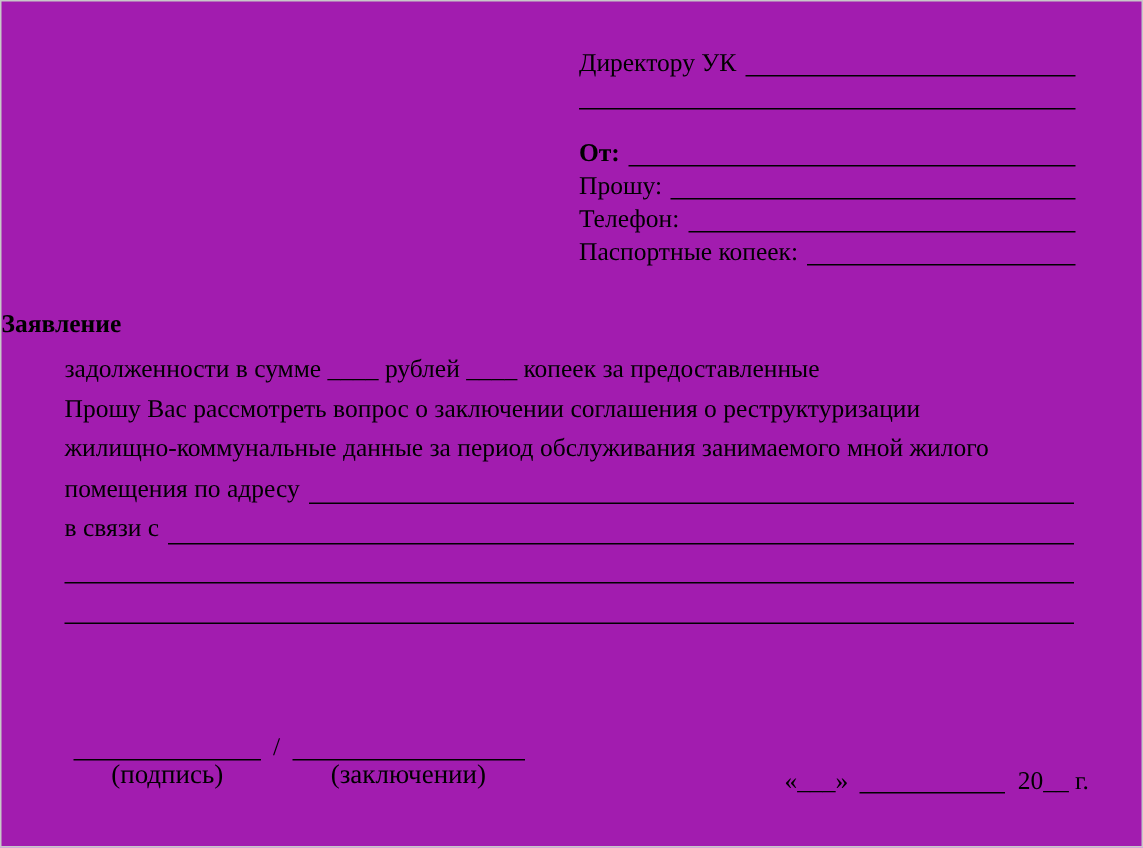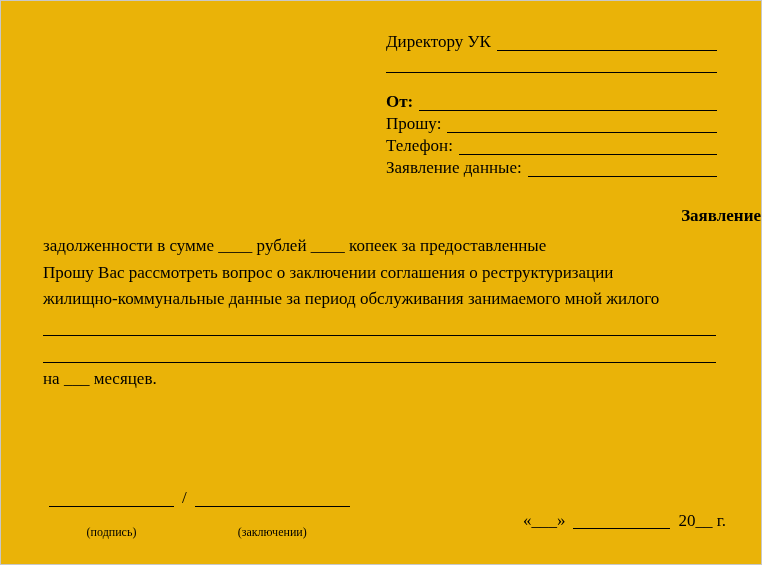--- a/index.html
+++ b/index.html
@@ -1,20 +1,20 @@
 <!DOCTYPE html>
 <html><head>
 <meta charset="utf-8">
 <style>
   html,body { margin:0; padding:0; background:#ffffff; }
   .page {
     position:relative;
     width:762px; height:565px;
     box-sizing:border-box;
-    background:#eab308;
+    background:#a21caf;
     border:1px solid #c8c8c8;
     font-family:"Liberation Serif","DejaVu Serif",serif;
     font-size:17px;
     color:#000000;
     overflow:hidden;
   }
   
   .recipient { position:absolute; left:385px; right:44px; top:30px; }
   .h-row { display:flex; height:22px; align-items:flex-end; }
   .h-row .lbl { line-height:22px; white-space:pre; }
@@ -24,38 +24,38 @@
     border-bottom:1.5px solid #000000;
     margin-bottom:2px;
     margin-left:6px;
     min-width:10px;
   }
   .fill.nolabel { margin-left:0; }
   .h-row.gap-above { margin-top:16px; }
   
   .doc-title {
     position:absolute; top:204px; left:0; right:0;
-    text-align:right; font-weight:bold; line-height:22px;
+    text-align:left; font-weight:bold; line-height:22px;
   }
   
   .body-block { position:absolute; left:42px; right:45px; top:232px; }
   .b-line { display:flex; height:26.5px; align-items:flex-end; }
   .b-line .txt { line-height:26.5px; white-space:pre; }
   .b-line .fill { margin-bottom:3px; }
   
   .footer {
     position:absolute; left:42px; right:35px; top:487px;
     display:flex; justify-content:space-between; align-items:flex-start;
   }
   .sig-area { display:flex; align-items:flex-start; margin-left:6px; }
   .sig-col { display:flex; flex-direction:column; align-items:center; }
   .sig-line { height:18px; border-bottom:1.5px solid #000000; }
   .sig-line.w1 { width:125px; }
   .sig-line.w2 { width:155px; }
-  .sig-caption { font-size:12px; line-height:15px; margin-top:18px; }
+  .sig-caption { font-size:18px; line-height:15px; margin-top:2px; }
   .slash { height:20px; line-height:20px; padding:0 8px; align-self:flex-start; }
   .date-block { padding-top:3px; line-height:20px; white-space:pre; }
   .date-blank {
     display:inline-block; width:97px; height:3px;
     border-bottom:1.5px solid #000000;
     vertical-align:-3px;
     margin:0 8px;
   }
 </style>
 </head>
@@ -77,45 +77,50 @@
     </div>
     <div class="h-row">
       <span class="lbl">Прошу:</span>
       <span class="fill"></span>
     </div>
     <div class="h-row">
       <span class="lbl">Телефон:</span>
       <span class="fill"></span>
     </div>
     <div class="h-row">
-      <span class="lbl">Заявление данные:</span>
+      <span class="lbl">Паспортные копеек:</span>
       <span class="fill"></span>
     </div>
   </div>
 
   <div class="doc-title">Заявление</div>
 
   <div class="body-block">
     <div class="b-line">
       <span class="txt">задолженности в сумме ____ рублей ____ копеек за предоставленные</span>
     </div>
     <div class="b-line">
       <span class="txt">Прошу Вас рассмотреть вопрос о заключении соглашения о реструктуризации</span>
     </div>
     <div class="b-line">
       <span class="txt">жилищно-коммунальные данные за период обслуживания занимаемого мной жилого</span>
     </div>
     <div class="b-line">
-      <span class="fill nolabel"></span>
+      <span class="txt">помещения по адресу</span>
+      <span class="fill"></span>
+    </div>
+    <div class="b-line">
+      <span class="txt">в связи с</span>
+      <span class="fill"></span>
     </div>
     <div class="b-line">
       <span class="fill nolabel"></span>
     </div>
     <div class="b-line">
-      <span class="txt">на ___ месяцев.</span>
+      <span class="fill nolabel"></span>
     </div>
   </div>
 
   <div class="footer">
     <div class="sig-area">
       <div class="sig-col">
         <div class="sig-line w1"></div>
         <div class="sig-caption">(подпись)</div>
       </div>
       <div class="slash">/</div>

